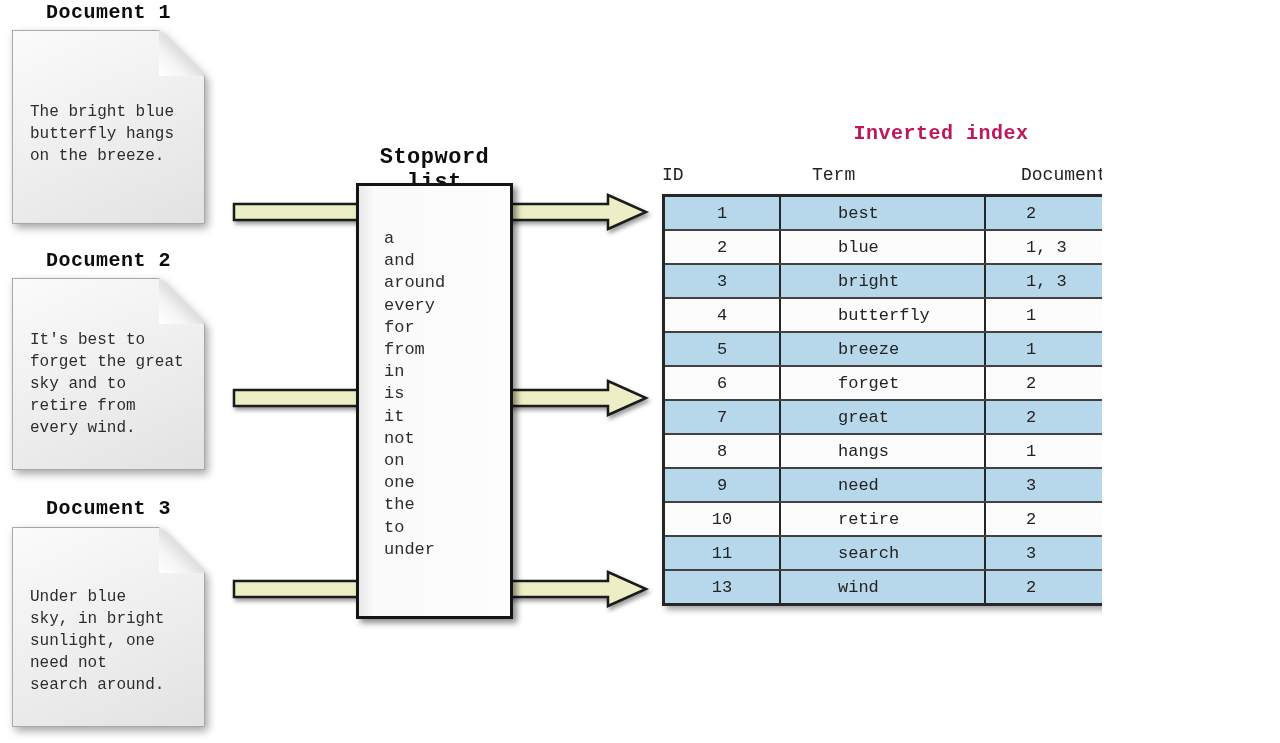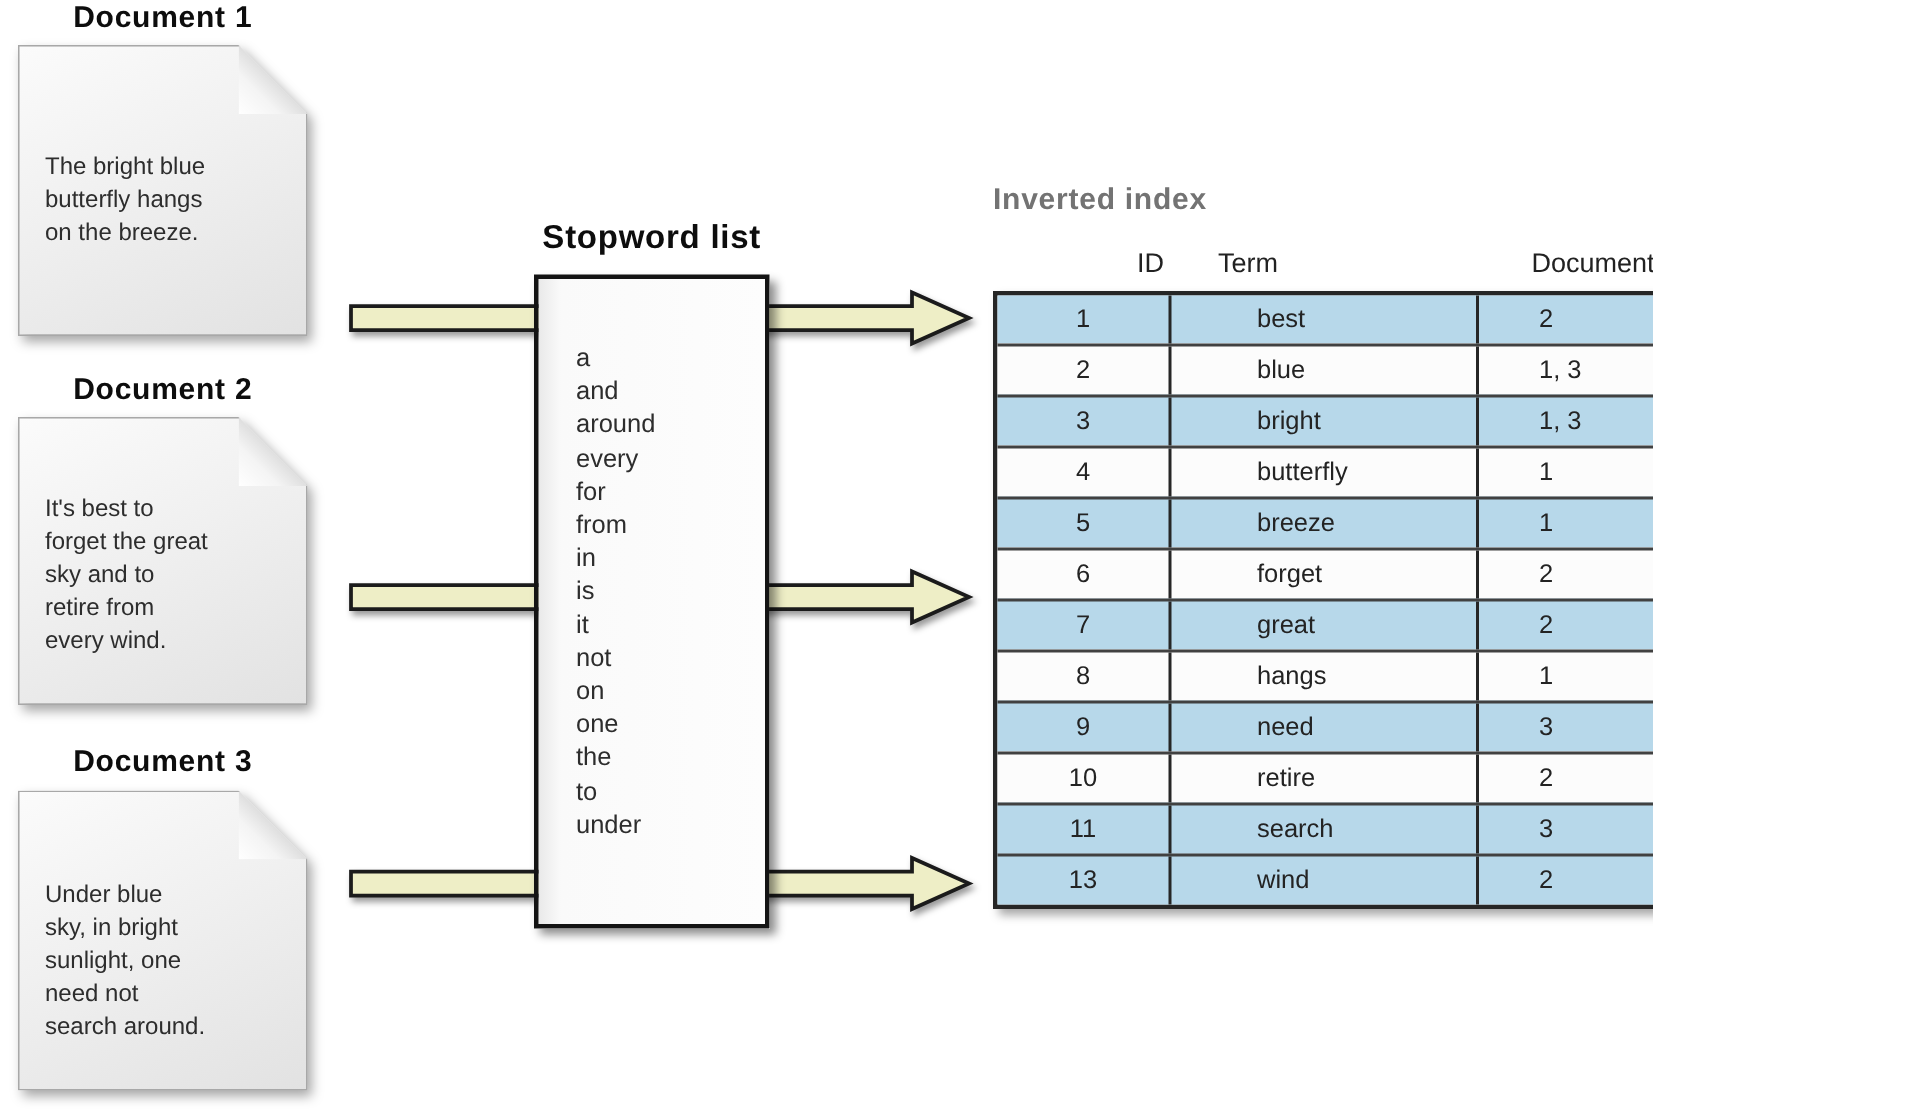--- a/index.html
+++ b/index.html
@@ -1,18 +1,18 @@
 <!DOCTYPE html>
 <html><head>
 <meta charset="utf-8">
 <style>
   html,body{margin:0;padding:0;background:#ffffff;}
   .canvas{
     position:relative;width:1102px;height:743px;background:#ffffff;overflow:hidden;
-    font-family:Liberation Sans, sans-serif;color:#1c1c1c;
+    font-family:Liberation Mono, monospace;color:#1c1c1c;
   }
   
   .arrows{position:absolute;left:0;top:0;width:1280px;height:743px;z-index:1;}
   .arrow{fill:#eeeec6;stroke:#1b1b1b;stroke-width:2.5;filter:drop-shadow(2px 3px 2px rgba(0,0,0,0.40));}
   
   .doc-label{
     position:absolute;left:0;width:217px;text-align:center;
     font-size:20px;font-weight:700;letter-spacing:.5px;color:#0d0d0d;z-index:2;
   }
   .page-wrap{position:absolute;left:12px;width:193px;height:196px;z-index:2;
@@ -36,28 +36,28 @@
   }
   .stopword-box{
     position:absolute;left:356px;top:183px;width:157px;height:436px;z-index:3;
     background:linear-gradient(to right,#e9e9e9 0%,#fafafa 10%,#fdfdfd 100%);
     border:3px solid #141414;box-sizing:border-box;
     box-shadow:4px 4px 6px rgba(0,0,0,0.45);
   }
   .stopword-words{padding:42px 0 0 25px;font-size:17px;line-height:22.2px;color:#2d2d2d;}
   
   .index-title{
-    position:absolute;left:662px;top:122px;width:558px;text-align:left;
-    font-size:20px;font-weight:700;letter-spacing:.5px;color:#737373;z-index:2;
+    position:absolute;left:662px;top:122px;width:558px;text-align:center;
+    font-size:20px;font-weight:700;letter-spacing:.5px;color:#be185d;z-index:2;
   }
   .index-headers{
     position:absolute;left:662px;top:165px;width:558px;height:24px;z-index:2;
     display:grid;grid-template-columns:114px 205px 1fr;font-size:18px;color:#222;
   }
-  .h-id{text-align:right;}
+  .h-id{text-align:left;}
   .h-term{padding-left:36px;}
   .h-doc{padding-left:40px;}
   .index-table{
     position:absolute;left:662px;top:194px;width:558px;z-index:2;
     border:3px solid #262626;box-sizing:content-box;background:#fcfcfc;
     box-shadow:4px 4px 6px rgba(0,0,0,0.35);
   }
   .idx-row{display:grid;grid-template-columns:114px 205px 1fr;height:32px;border-top:2px solid #414141;}
   .idx-row:first-child{border-top:none;}
   .idx-row.alt{background:#b7d8ea;}

